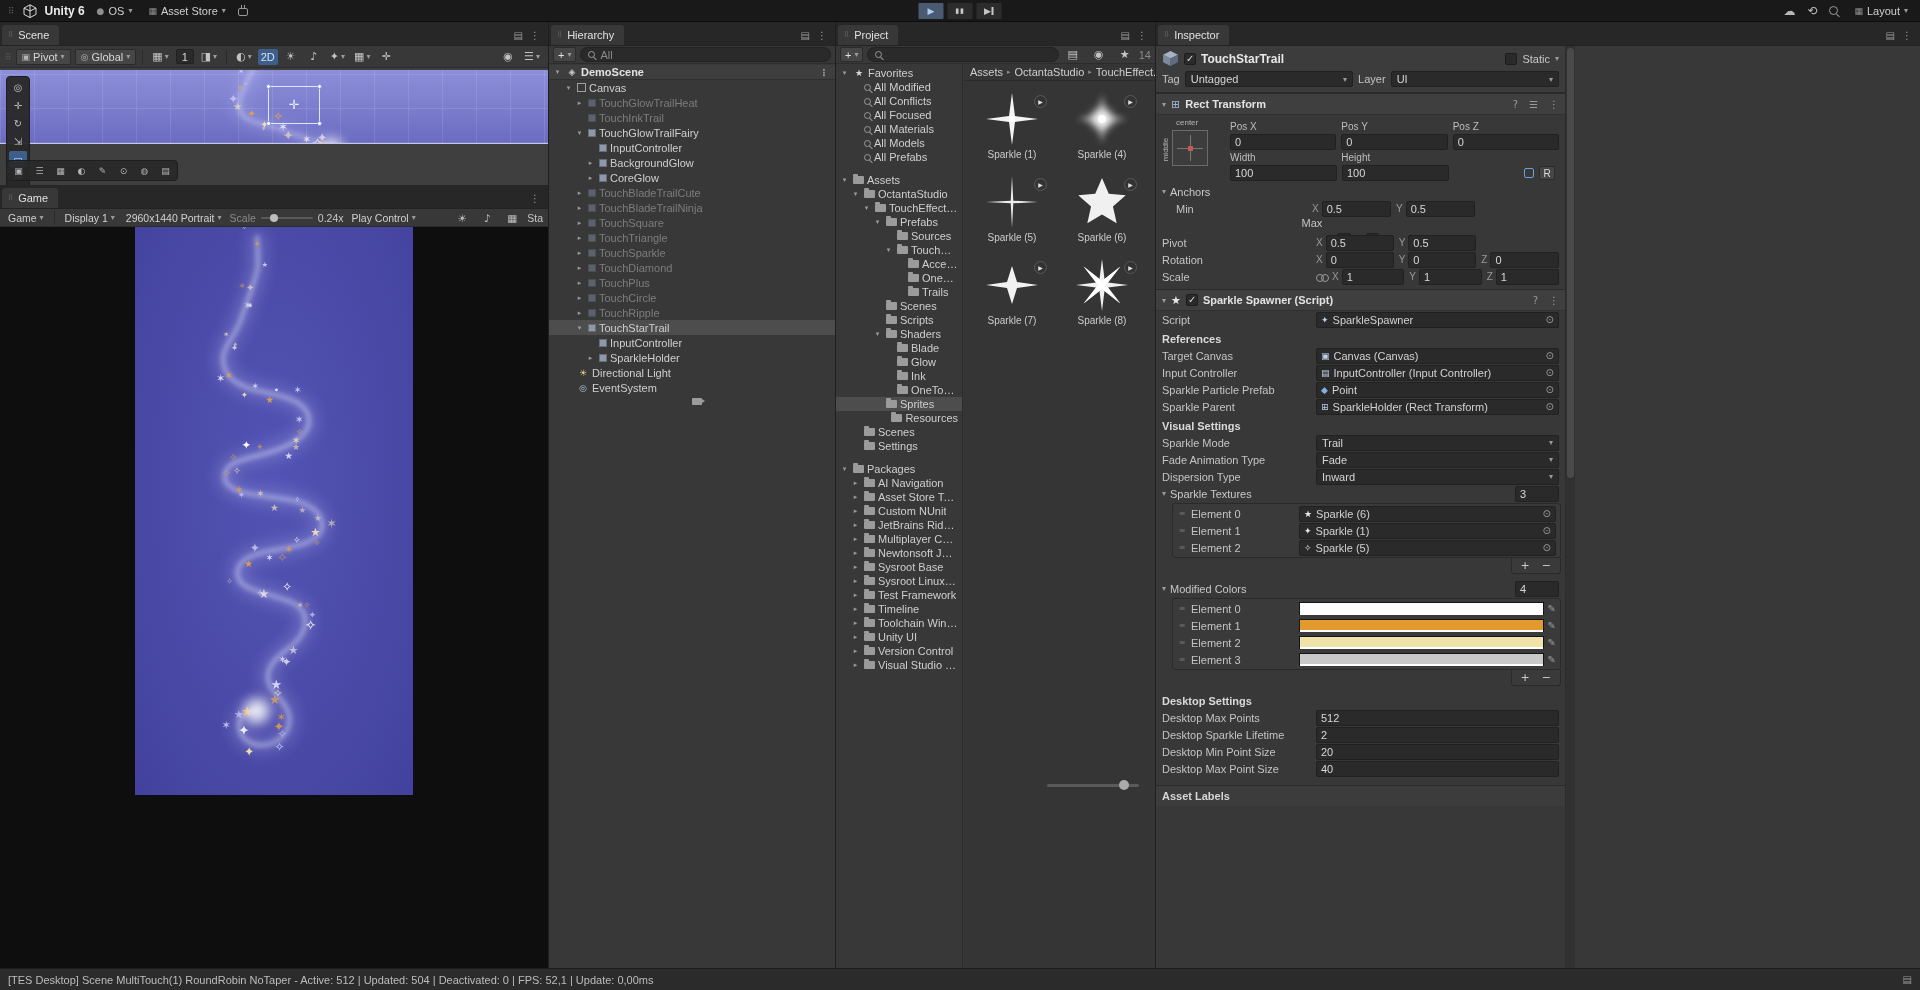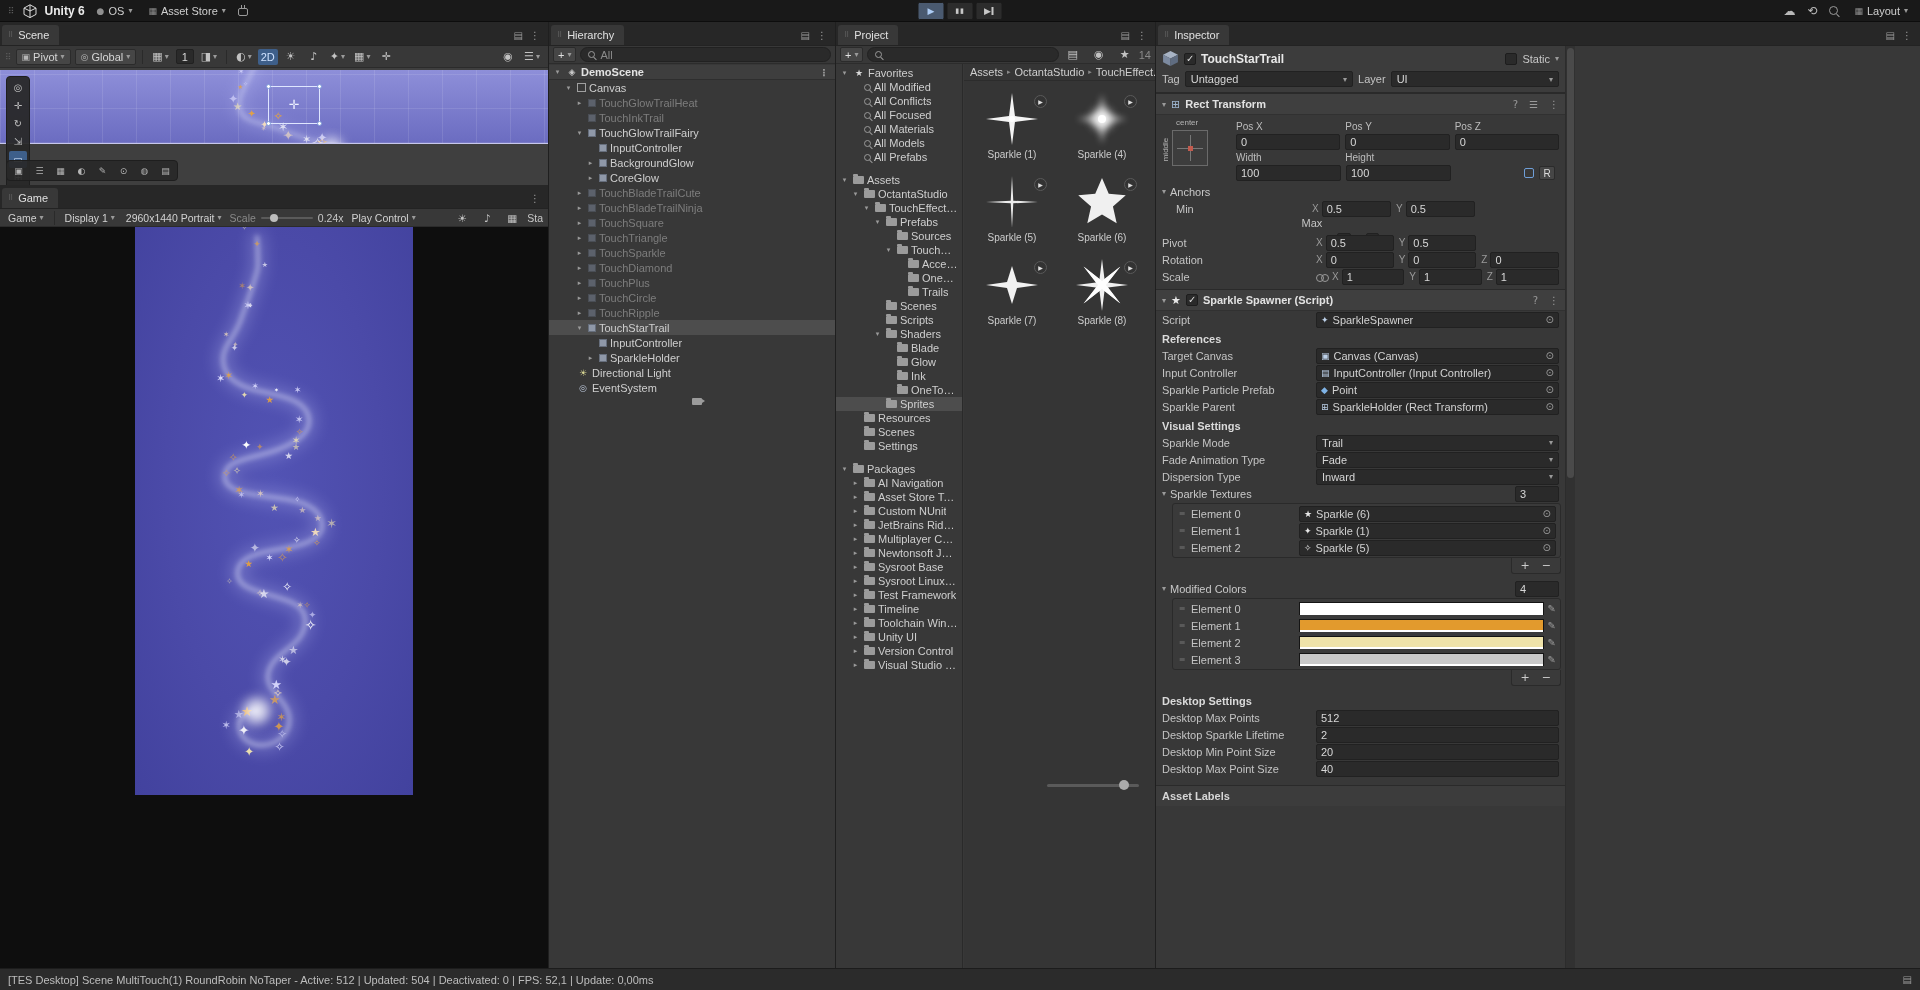--- a/index.html
+++ b/index.html
@@ -128,21 +128,21 @@
   .go-name{font-weight:bold;font-size:12px;color:#e8e8e8}
   .cb{width:12px;height:12px;background:#2a2a2a;border:1px solid #1d1d1d;border-radius:2px;position:relative;flex:none}
   .cb.on::after{content:"✓";position:absolute;left:1px;top:-1px;color:#dcdcdc;font-size:10px;font-family:"DejaVu Sans",sans-serif}
   .tl-lab{color:#c4c4c4;flex:none}
   .dd{height:16px;background:#2a2a2a;border:1px solid #212121;border-radius:2px;display:flex;align-items:center;gap:3px;padding:0 5px;min-width:0;flex:1}
   .dd .dd-tx{flex:1;overflow:hidden;white-space:nowrap;text-overflow:ellipsis;color:#d6d6d6}
   .comp-head{height:22px;display:flex;align-items:center;gap:5px;padding:0 6px;background:#3f3f3f;border-top:1px solid #2a2a2a;border-bottom:1px solid #313131}
   .comp-title{font-weight:bold;color:#e2e2e2}
   .hic{color:#9a9a9a;font-size:10px;margin-left:6px}
   .compic{font-size:11px}
-  .rt-top{display:flex;gap:16px;padding:6px 6px 2px}
+  .rt-top{display:flex;gap:10px;padding:6px 6px 2px}
   .anchor-zone{width:58px;height:58px;position:relative;flex:none}
   .aw-top{position:absolute;top:-3px;left:14px;font-size:8px;color:#b5b5b5}
   .aw-left{position:absolute;left:-8px;top:24px;font-size:8px;color:#b5b5b5;transform:rotate(-90deg)}
   .anchor-box{position:absolute;left:10px;top:9px;width:36px;height:36px;border:1px solid #6a6a6a;background:#3d3d3d}
   .anchor-box::before{content:"";position:absolute;left:50%;top:4px;bottom:4px;width:1px;background:#777}
   .anchor-box::after{content:"";position:absolute;top:50%;left:4px;right:4px;height:1px;background:#777}
   .red-dot{position:absolute;left:50%;top:50%;width:5px;height:5px;margin:-2px 0 0 -2px;background:#c25b4e;z-index:2}
   .rt-fieldcol{flex:1;display:flex;flex-direction:column;gap:2px}
   .rt-grid{display:flex;gap:5px}
   .rt-grid>*{flex:1;min-width:0}
@@ -787,21 +787,21 @@
       <div class="trow" style="height: 14px; padding-left: 47px;">
         <span class="g arrow"></span>
         <span class="folder"></span>
         <span class="lbl">OneTouch</span>
       </div>
       <div class="trow sel" style="height: 14px; padding-left: 36px;">
         <span class="g arrow"></span>
         <span class="folder"></span>
         <span class="lbl">Sprites</span>
       </div>
-      <div class="trow" style="height: 14px; padding-left: 14px;">
+      <div class="trow" style="height: 14px; padding-left: 14px; justify-content: flex-end;">
         <span class="g arrow"></span>
         <span class="folder"></span>
         <span class="lbl">Resources</span>
       </div>
       <div class="trow" style="height: 14px; padding-left: 14px;">
         <span class="g arrow"></span>
         <span class="folder"></span>
         <span class="lbl">Scenes</span>
       </div>
       <div class="trow" style="height: 14px; padding-left: 14px;">

